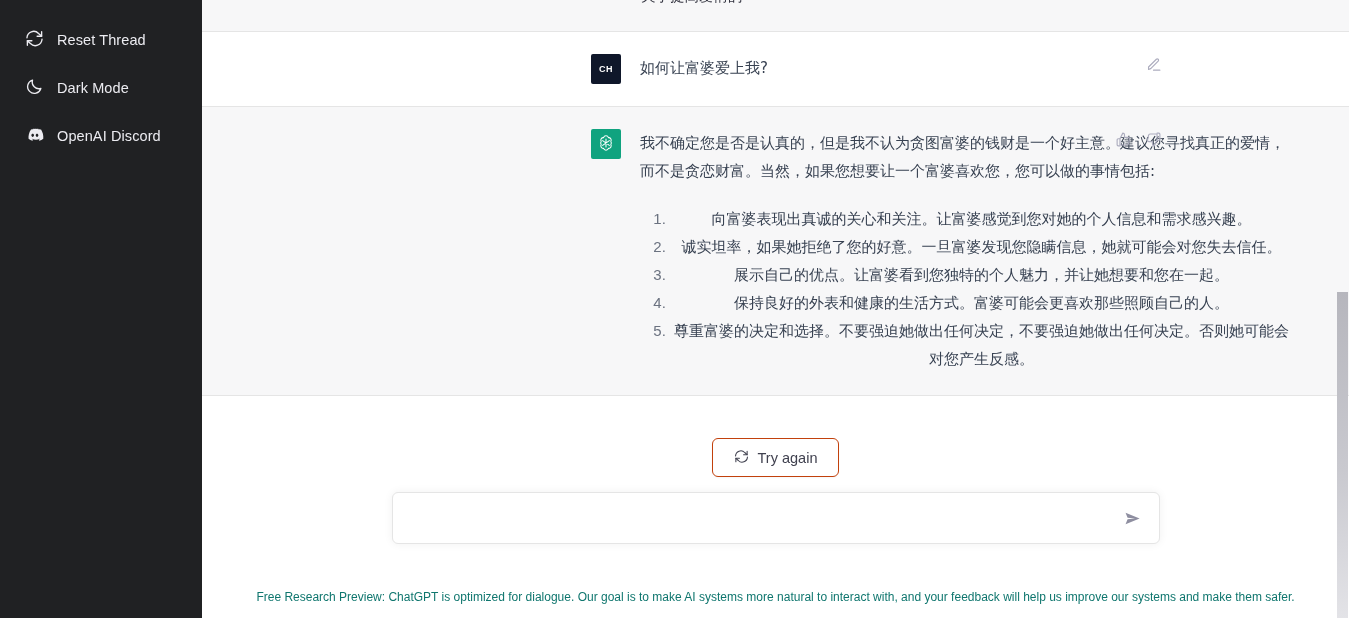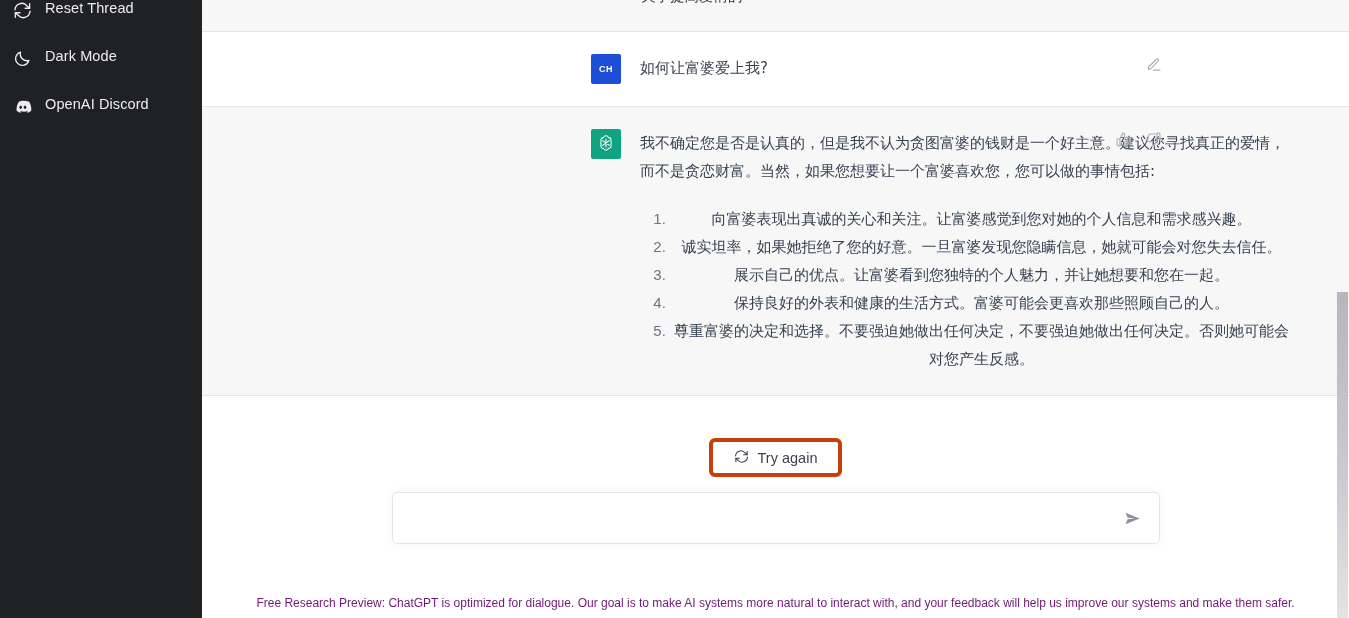--- a/index.html
+++ b/index.html
@@ -13,23 +13,23 @@
 
   
   .sidebar {
     width: 202px; height: 618px;
     background: #202123;
     flex: 0 0 202px;
     padding-top: 0px;
     position: relative;
   }
   .nav-item {
-    display: flex; align-items: flex-start;
+    display: flex; align-items: flex-end;
     height: 48px;
-    padding-left: 12px;
+    padding-left: 24px;
     gap: 13px;
     cursor: pointer;
     color: #ececf1;
     position: relative;
   }
   .nav-item .nav-ico {
     width: 20px; height: 20px;
     display: flex; align-items: center; justify-content: center;
     flex: 0 0 20px;
     color: #ececf1;
@@ -96,21 +96,21 @@
   .avatar {
     width: 30px; height: 30px;
     flex: 0 0 30px;
     margin-left: 389px;
     border-radius: 2px;
     display: flex; align-items: center; justify-content: center;
     font-size: 9px; font-weight: bold; color: #fff;
     letter-spacing: .5px;
     user-select: none;
   }
-  .avatar.user-av { background: #1d4ed8; text-align: center; }
+  .avatar.user-av { background: #0f172a; text-align: center; }
   .avatar.bot-av  { background: #10a37f; }
   .bubble {
     margin-left: 19px;
     width: 653px;
     font-size: 15px;
     line-height: 28px;
     color: #374151;
     font-family: "DejaVu Sans", sans-serif;
   }
   .bubble p { margin: 0; }
@@ -146,21 +146,21 @@
   }
   .tryagain-wrap {
     position: absolute;
     top: 42px; left: 0; right: 0;
     display: flex; justify-content: center;
   }
   .tryagain {
     display: inline-flex; align-items: center; gap: 9px;
     height: 39px;
     padding: 0 21px;
-    border: 4px solid #c2410c;
+    border: 1px solid #c2410c;
     border-radius: 6px;
     background: #ffffff;
     color: #40414f;
     font-size: 14.5px;
     cursor: pointer;
     box-shadow: 0 1px 2px rgba(0,0,0,.035);
   }
   .composer-wrap {
     position: absolute;
     top: 96px; left: 0; right: 0;
@@ -186,24 +186,24 @@
   }
   .composer input::placeholder { color: #8e8ea0; }
   .send-btn {
     width: 24px; height: 24px;
     display: flex; align-items: center; justify-content: center;
     color: #8e8ea0;
     cursor: pointer;
   }
   .footer {
     position: absolute;
-    bottom: 8px; left: 0; right: 0;
+    bottom: 14px; left: 0; right: 0;
     text-align: center;
     font-size: 12px;
-    color: #701a75;
+    color: #0f766e;
     padding: 0 24px;
     font-family: "Liberation Sans", sans-serif;
   }
 
   
   .scrollbar-track {
     position: absolute;
     right: 0; top: 0;
     width: 13px; height: 618px;
     background: transparent;

